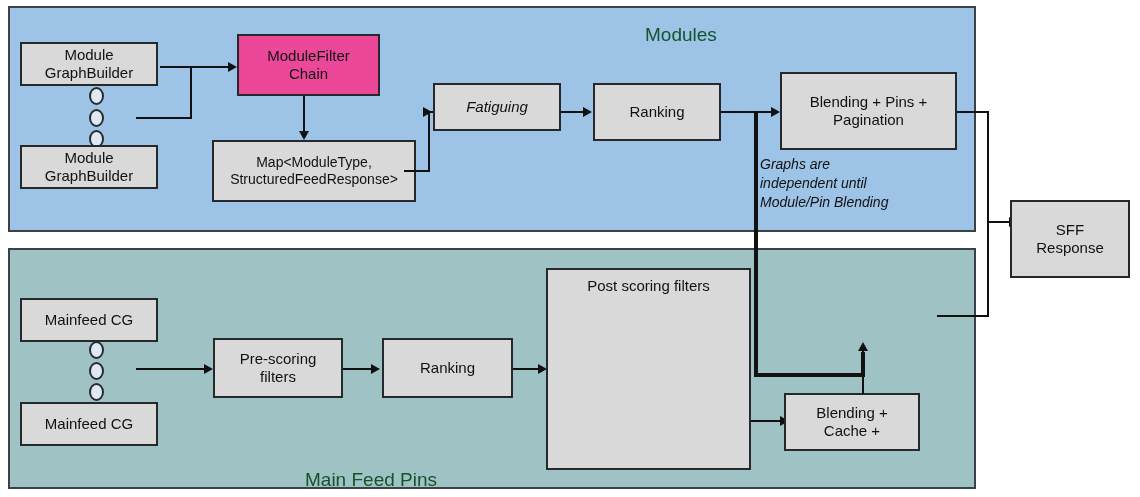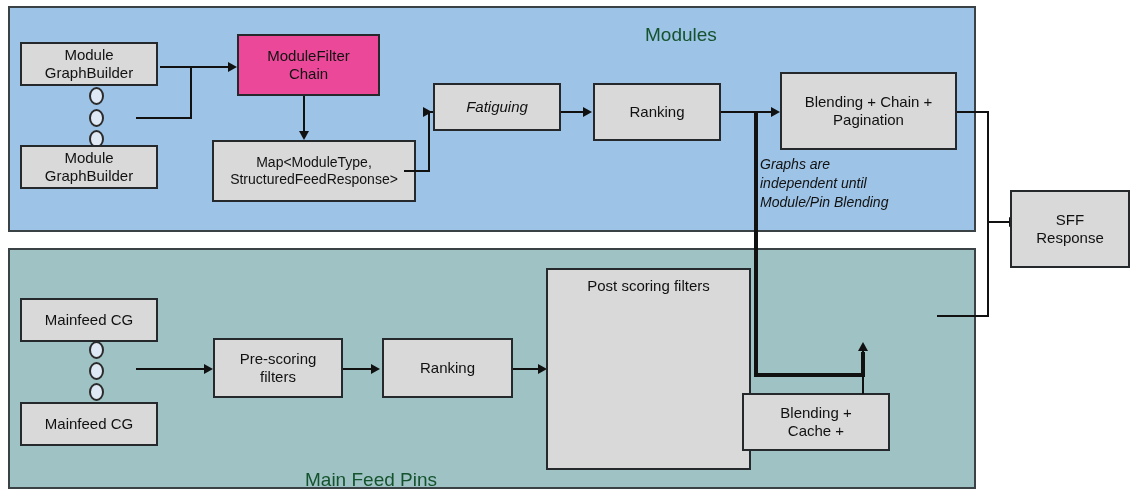--- a/index.html
+++ b/index.html
@@ -75,21 +75,21 @@
   <div class="node" style="left:433px;top:83px;width:128px;height:48px;font-style:italic;">Fatiguing</div>
 
   <div class="ln h" style="left:561px;top:111px;width:24px;"></div>
   <div class="arrow right" style="left:583px;top:107px;"></div>
 
   <div class="node" style="left:593px;top:83px;width:128px;height:58px;">Ranking</div>
 
   <div class="ln h" style="left:721px;top:111px;width:55px;"></div>
   <div class="arrow right" style="left:771px;top:107px;"></div>
 
-  <div class="node" style="left:780px;top:72px;width:177px;height:78px;white-space:pre-line;">Blending + Chain + Pagination</div>
+  <div class="node" style="left:780px;top:72px;width:177px;height:78px;white-space:pre-line;">Blending + Pins + Pagination</div>
 
   <div class="note" style="left:760px;top:155px;width:200px;">Graphs are
 independent until
 Module/Pin Blending</div>
 
   <div class="panel" style="left:8px;top:248px;width:968px;height:241px;background:#9fc3c5;"></div>
   <div class="panel-label" style="left:305px;top:437px;margin-top:32px;">Main Feed Pins</div>
 
   <div class="node" style="left:20px;top:298px;width:138px;height:38px;">Mainfeed CG</div>
 
@@ -114,33 +114,33 @@
   <div class="arrow right" style="left:538px;top:364px;"></div>
 
   <div class="node group" style="left:546px;top:268px;width:205px;height:202px;">
     <div class="group-title">Post scoring filters</div>
 
   </div>
 
   <div class="ln h" style="left:751px;top:420px;width:32px;"></div>
   <div class="arrow right" style="left:780px;top:416px;"></div>
 
-  <div class="node" style="left:742px;top:393px;width:148px;height:58px;white-space:pre-line;">Blending +
+  <div class="node" style="left:784px;top:393px;width:136px;height:58px;white-space:pre-line;">Blending +
 Cache +</div>
 
 
   <div class="ln v" style="left:862px;top:350px;height:44px;"></div>
   <div class="arrow up" style="left:858px;top:342px;"></div>
 
   <div class="ln thick v" style="left:754px;top:111px;height:266px;"></div>
   <div class="ln thick h" style="left:754px;top:373px;width:111px;"></div>
   <div class="ln thick v" style="left:861px;top:352px;height:22px;"></div>
 
   <div class="ln h" style="left:957px;top:111px;width:32px;"></div>
   <div class="ln h" style="left:937px;top:315px;width:52px;"></div>
   <div class="ln v" style="left:987px;top:111px;height:206px;"></div>
   <div class="ln h" style="left:987px;top:221px;width:24px;"></div>
   <div class="arrow right" style="left:1009px;top:217px;"></div>
 
-  <div class="node" style="left:1010px;top:190px;width:120px;height:78px;white-space:pre-line;">SFF
+  <div class="node" style="left:1010px;top:200px;width:120px;height:78px;white-space:pre-line;">SFF
 Response</div>
 
 </div>
 
 </body></html>

